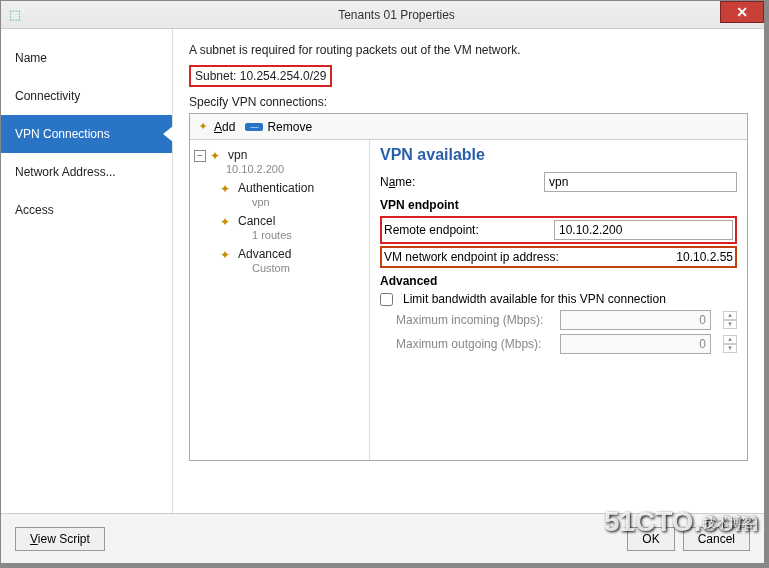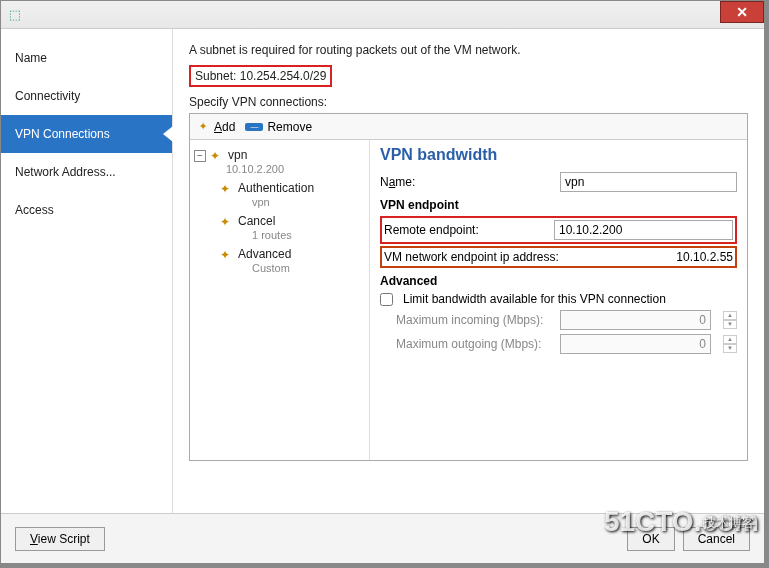--- a/index.html
+++ b/index.html
@@ -37,21 +37,21 @@
 .tree { width: 180px; border-right: 1px solid #ddd; padding: 6px 4px; font-size: 12px; }
 .tree-row { display: flex; align-items: flex-start; gap: 4px; padding: 2px 0; }
 .tree-toggle { width: 12px; height: 12px; border: 1px solid #888; display: inline-flex; align-items: center; justify-content: center; font-size: 10px; line-height: 10px; cursor: pointer; color: #555; margin-top: 2px; }
 .tree-icon { width: 14px; height: 14px; color: #c98b00; font-size: 12px; margin-top: 1px; }
 .tree-label { color: #222; }
 .tree-sub { color: #888; font-size: 11px; padding-left: 32px; margin-top: -2px; margin-bottom: 4px; }
 .tree-child { padding-left: 26px; }
 
 .detail { flex: 1; padding: 6px 10px; font-size: 12px; }
 .detail-title { color: #2a5ea8; font-size: 16px; font-weight: 600; margin-bottom: 8px; }
-.form-row { display: flex; align-items: center; margin-bottom: 6px; gap: 20px; }
+.form-row { display: flex; align-items: center; margin-bottom: 6px; gap: 4px; }
 .form-row label { width: 160px; }
 .form-row .lu { text-decoration: underline; }
 .txt-input { border: 1px solid #aaa; height: 20px; padding: 1px 4px; font-size: 12px; flex: 1; min-width: 0; }
 .section-h { font-weight: bold; margin: 6px 0 4px 0; }
 
 .endpoint-row1 { border: 2px solid #d62222; padding: 2px 2px; display: flex; align-items: center; margin-bottom: 2px; }
 .endpoint-row1 label { width: 170px; }
 .endpoint-row1 .txt-input { border: 1px solid #aaa; }
 .endpoint-row2 { border: 2px solid #c2410c; padding: 2px 2px; display: flex; align-items: center; margin-bottom: 6px; }
 .endpoint-row2 label { flex: 1; }
@@ -72,20 +72,21 @@
 .watermark-sub { position: absolute; right: 14px; bottom: 36px; color: rgba(255,255,255,0.85); font-size: 13px; text-shadow: 1px 1px 2px #000; pointer-events: none; }
 .chk { width: 13px; height: 13px; }
 </style>
 </head>
 <body>
 
 <div class="window">
 
   <div class="titlebar">
     <div class="icon-box">⬚</div>
+    <div class="title">Tenants 01 Properties</div>
     <div class="close-btn">✕</div>
   </div>
 
   <div class="body">
     <div class="sidebar">
       <div class="side-item">Name</div>
       <div class="side-item">Connectivity</div>
       <div class="side-item active">VPN Connections</div>
       <div class="side-item">Network Address...</div>
       <div class="side-item">Access</div>
@@ -133,21 +134,21 @@
             <div class="tree-sub" style="padding-left:58px;">1 routes</div>
 
             <div class="tree-row tree-child">
               <span class="tree-icon">✦</span>
               <span class="tree-label">Advanced</span>
             </div>
             <div class="tree-sub" style="padding-left:58px;">Custom</div>
           </div>
 
           <div class="detail">
-            <div class="detail-title">VPN bandwidth</div>
+            <div class="detail-title">VPN available</div>
 
             <div class="form-row">
               <label>N<span class="lu">a</span>me:</label>
               <input class="txt-input" value="vpn" style="">
             </div>
 
             <div class="section-h">VPN endpoint</div>
 
             <div class="endpoint-row1">
               <label><span class="lu">R</span>emote endpoint:</label>

